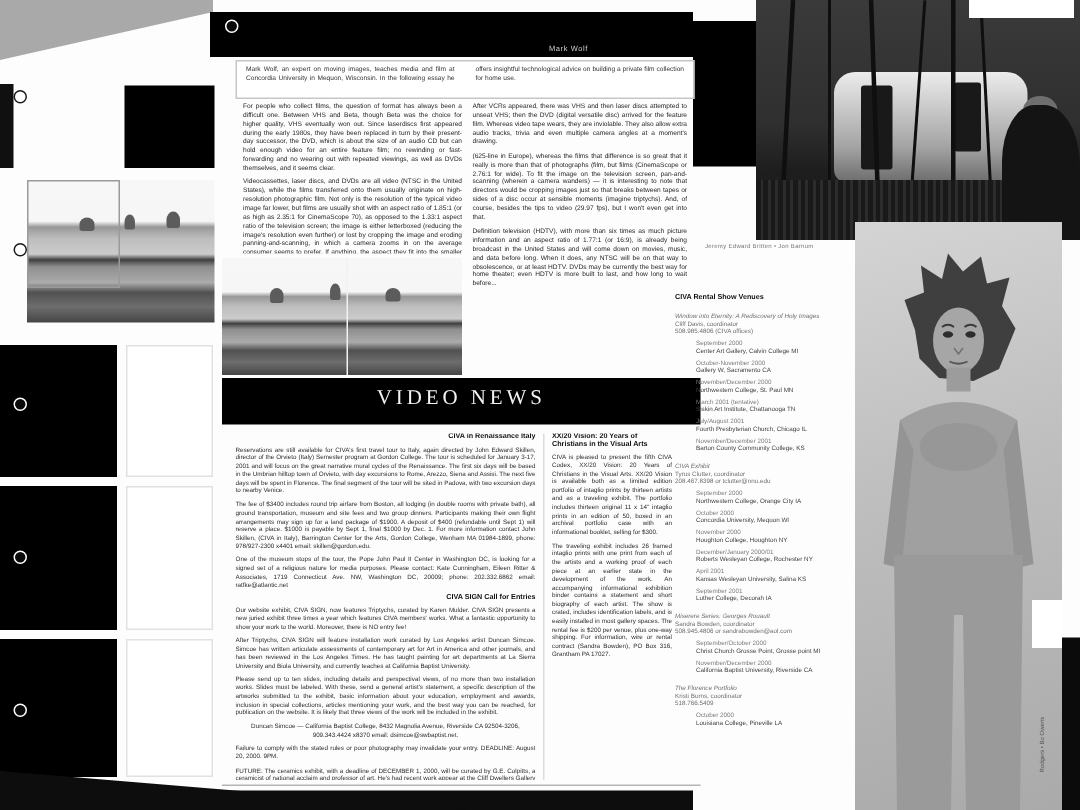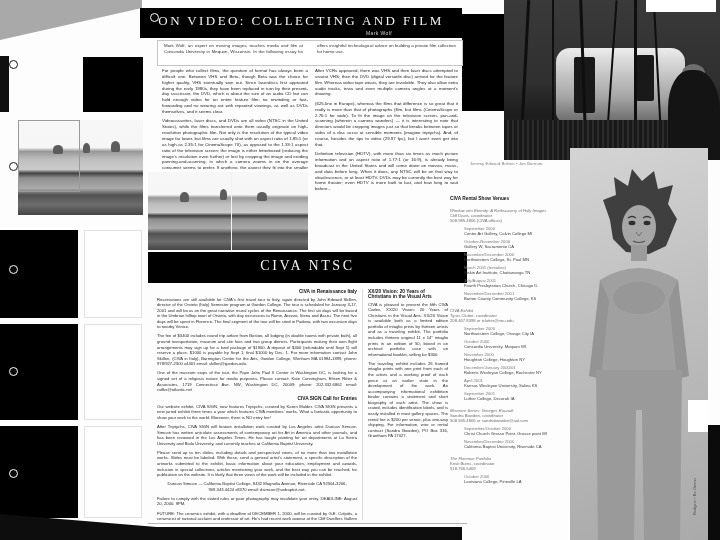--- a/index.html
+++ b/index.html
@@ -108,21 +108,20 @@
   <div class="abs bl-black bl-b2"></div>
   <div class="abs bl-black bl-b3"></div>
   <div class="abs bl-white bl-w1"></div>
   <div class="abs bl-white bl-w2"></div>
   <div class="abs bl-white bl-w3"></div>
   <div class="abs bottom-bar"></div>
   <div class="abs bottom-wedge"></div>
   <div class="abs right-black"></div>
 
   <div class="abs titlebar">
-    <div class="title-text">ON VIDEO: COLLECTING AND FILM</div>
     <div class="byline">Mark Wolf</div>
   </div>
   <div class="abs black-bar-right"></div>
 
   <div class="reg reg-light" style="left:150px;top:13px;"></div>
   <div class="reg reg-dark" style="left:9px;top:60px;"></div>
   <div class="reg reg-dark" style="left:9px;top:162px;"></div>
   <div class="reg reg-light" style="left:9px;top:265px;"></div>
   <div class="reg reg-light" style="left:9px;top:367px;"></div>
   <div class="reg reg-light" style="left:9px;top:469px;"></div>
@@ -186,21 +185,21 @@
       <path d="M30,132 L19,228 L31,231 L39,152 Z" fill="#949494"></path>
       <path d="M108,132 L119,228 L107,231 L99,152 Z" fill="#949494"></path>
       <path d="M26,222 L112,222 L110,392 L74,392 L72,262 L66,262 L64,392 L28,392 Z" fill="#9a9a9a"></path>
       <ellipse cx="69" cy="150" rx="26" ry="16" fill="#8e8e8e" opacity="0.5"></ellipse>
     </svg>
   </div>
   <div class="abs white-box-mid"></div>
   <div class="abs caption-vert">Rodgers • Bo Owens</div>
 
   <div class="abs newsbar">
-    <div class="newsbar-text">CIVA NTSC</div>
+    <div class="newsbar-text">VIDEO NEWS</div>
   </div>
   <div class="abs vdivider"></div>
   <div class="abs news-bottom-line"></div>
 
   <div class="abs col news-main">
     <div class="news-h">CIVA in Renaissance Italy</div>
     <p>Reservations are still available for CIVA's first travel tour to Italy, again directed by John Edward Skillen, director of the Orvieto (Italy) Semester program at Gordon College. The tour is scheduled for January 3-17, 2001 and will focus on the great narrative mural cycles of the Renaissance. The first six days will be based in the Umbrian hilltop town of Orvieto, with day excursions to Rome, Arezzo, Siena and Assisi. The next five days will be spent in Florence. The final segment of the tour will be sited in Padova, with two excursion days to nearby Venice.</p>
     <p>The fee of $3400 includes round trip airfare from Boston, all lodging (in double rooms with private bath), all ground transportation, museum and site fees and two group dinners. Participants making their own flight arrangements may sign up for a land package of $1900. A deposit of $400 (refundable until Sept 1) will reserve a place. $1000 is payable by Sept 1, final $1000 by Dec. 1. For more information contact John Skillen, (CIVA in Italy), Barrington Center for the Arts, Gordon College, Wenham MA 01984-1899, phone: 978/927-2300 x4401 email: skillen@gordon.edu.</p>
     <p>One of the museum stops of the tour, the Pope John Paul II Center in Washington DC, is looking for a signed set of a religious nature for media purposes. Please contact: Kate Cunningham, Eileen Ritter &amp; Associates, 1719 Connecticut Ave. NW, Washington DC, 20009; phone: 202.332.6862 email: ratfke@atlantic.net</p>
     <div class="news-h">CIVA SIGN Call for Entries</div>

